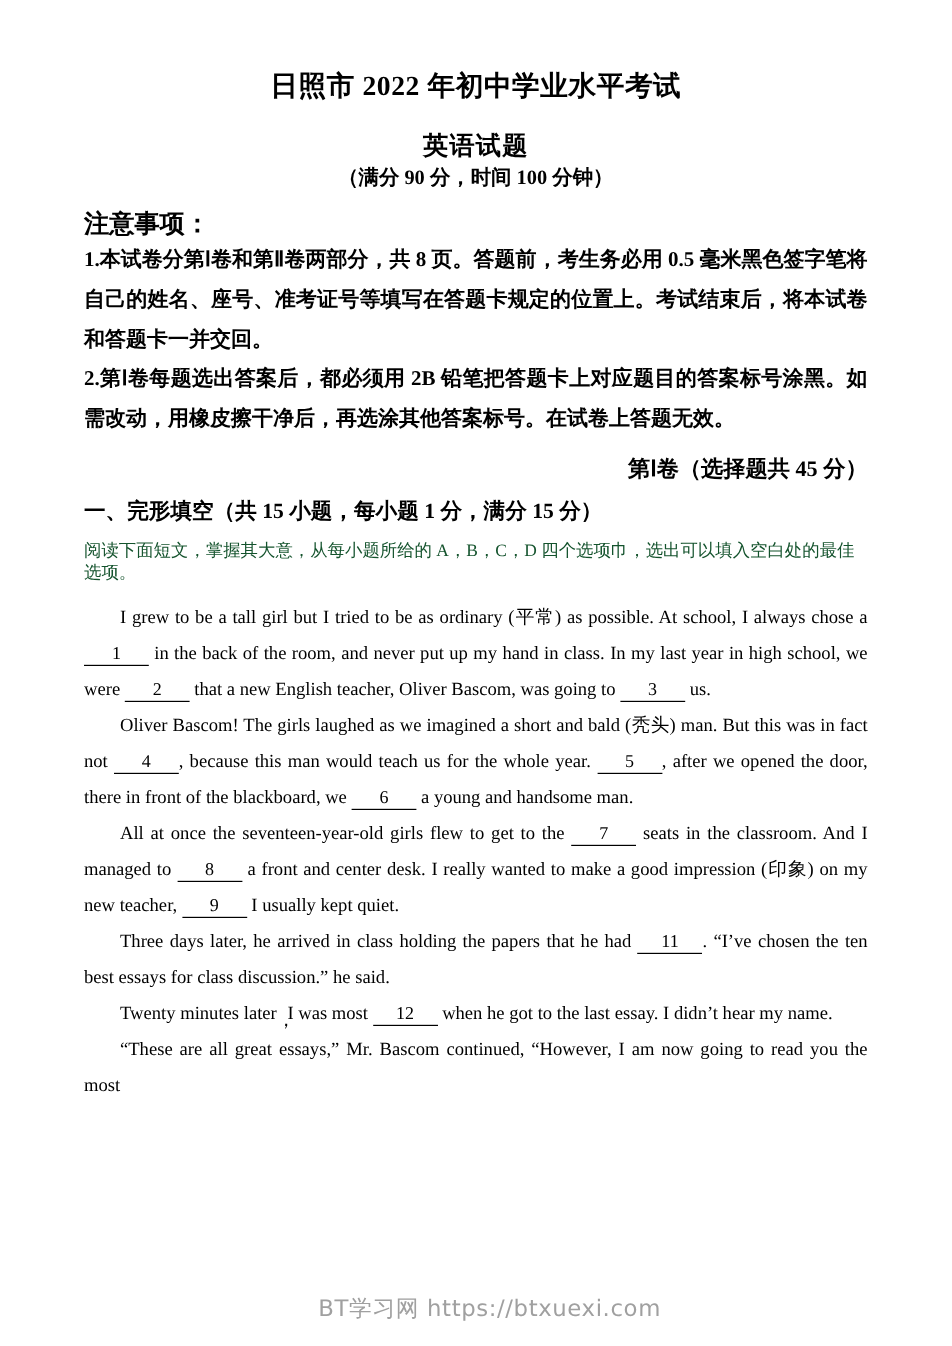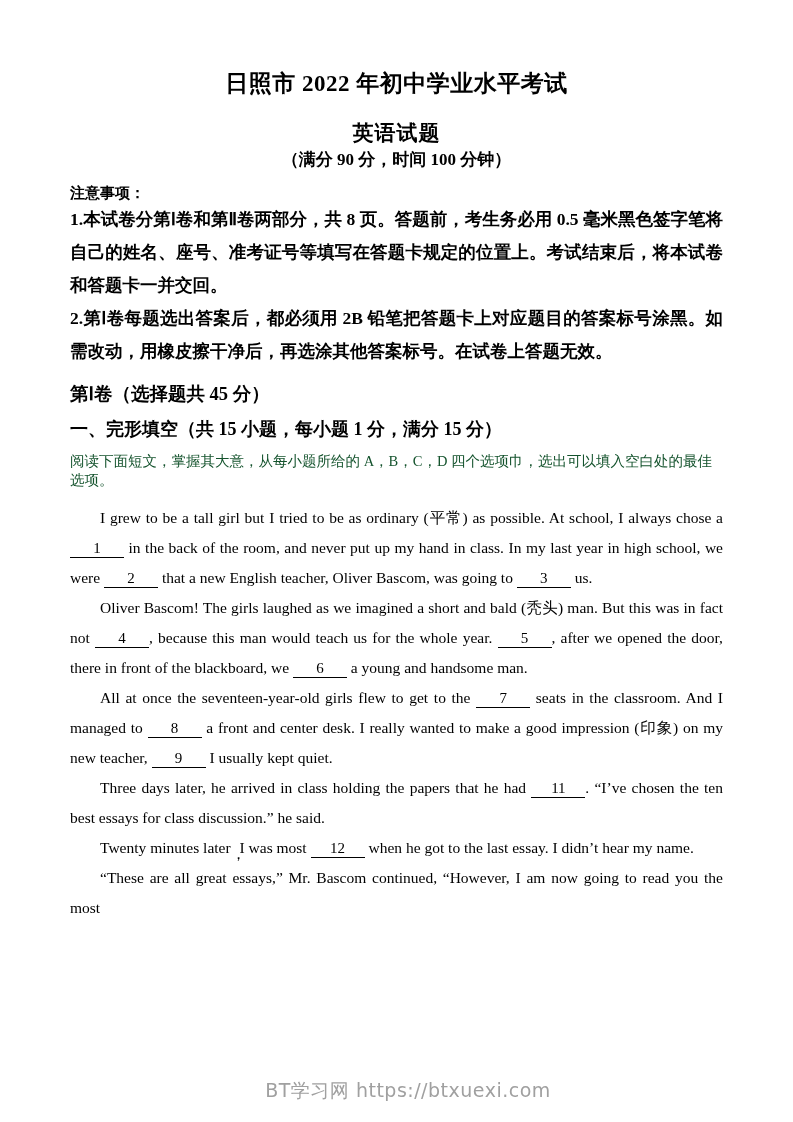--- a/index.html
+++ b/index.html
@@ -15,52 +15,52 @@
     font-family: "Liberation Serif", serif;
     color: #000;
   }
   .page {
     padding: 56px 70px 0 70px;
   }
   .doc-title {
     font-size: 23px;
     font-weight: bold;
     text-align: center;
-    margin: 12px;
+    margin: 0;
     letter-spacing: 0.5px;
   }
   .doc-subtitle {
     font-size: 21px;
     font-weight: bold;
     text-align: center;
     margin: 20px 0 0 0;
     letter-spacing: 1px;
   }
   .meta-line {
     font-size: 17px;
     font-weight: bold;
     text-align: center;
     margin-top: 1px;
   }
   .notice-heading {
-    font-size: 15px;
+    font-size: 21px;
     font-weight: bold;
     margin-top: 13px;
   }
   .notice-item {
     font-size: 17.5px;
     font-weight: bold;
     line-height: 33px;
     margin: 0;
     text-align: justify;
   }
   .section-title {
     font-size: 18.5px;
     font-weight: bold;
-    text-align: left;
+    text-align: right;
     margin-top: 13px;
   }
   .cloze-heading {
     font-size: 18px;
     font-weight: bold;
     margin-top: 11px;
   }
   .cloze-instruction {
     font-size: 14.5px;
     color: #14532d;

